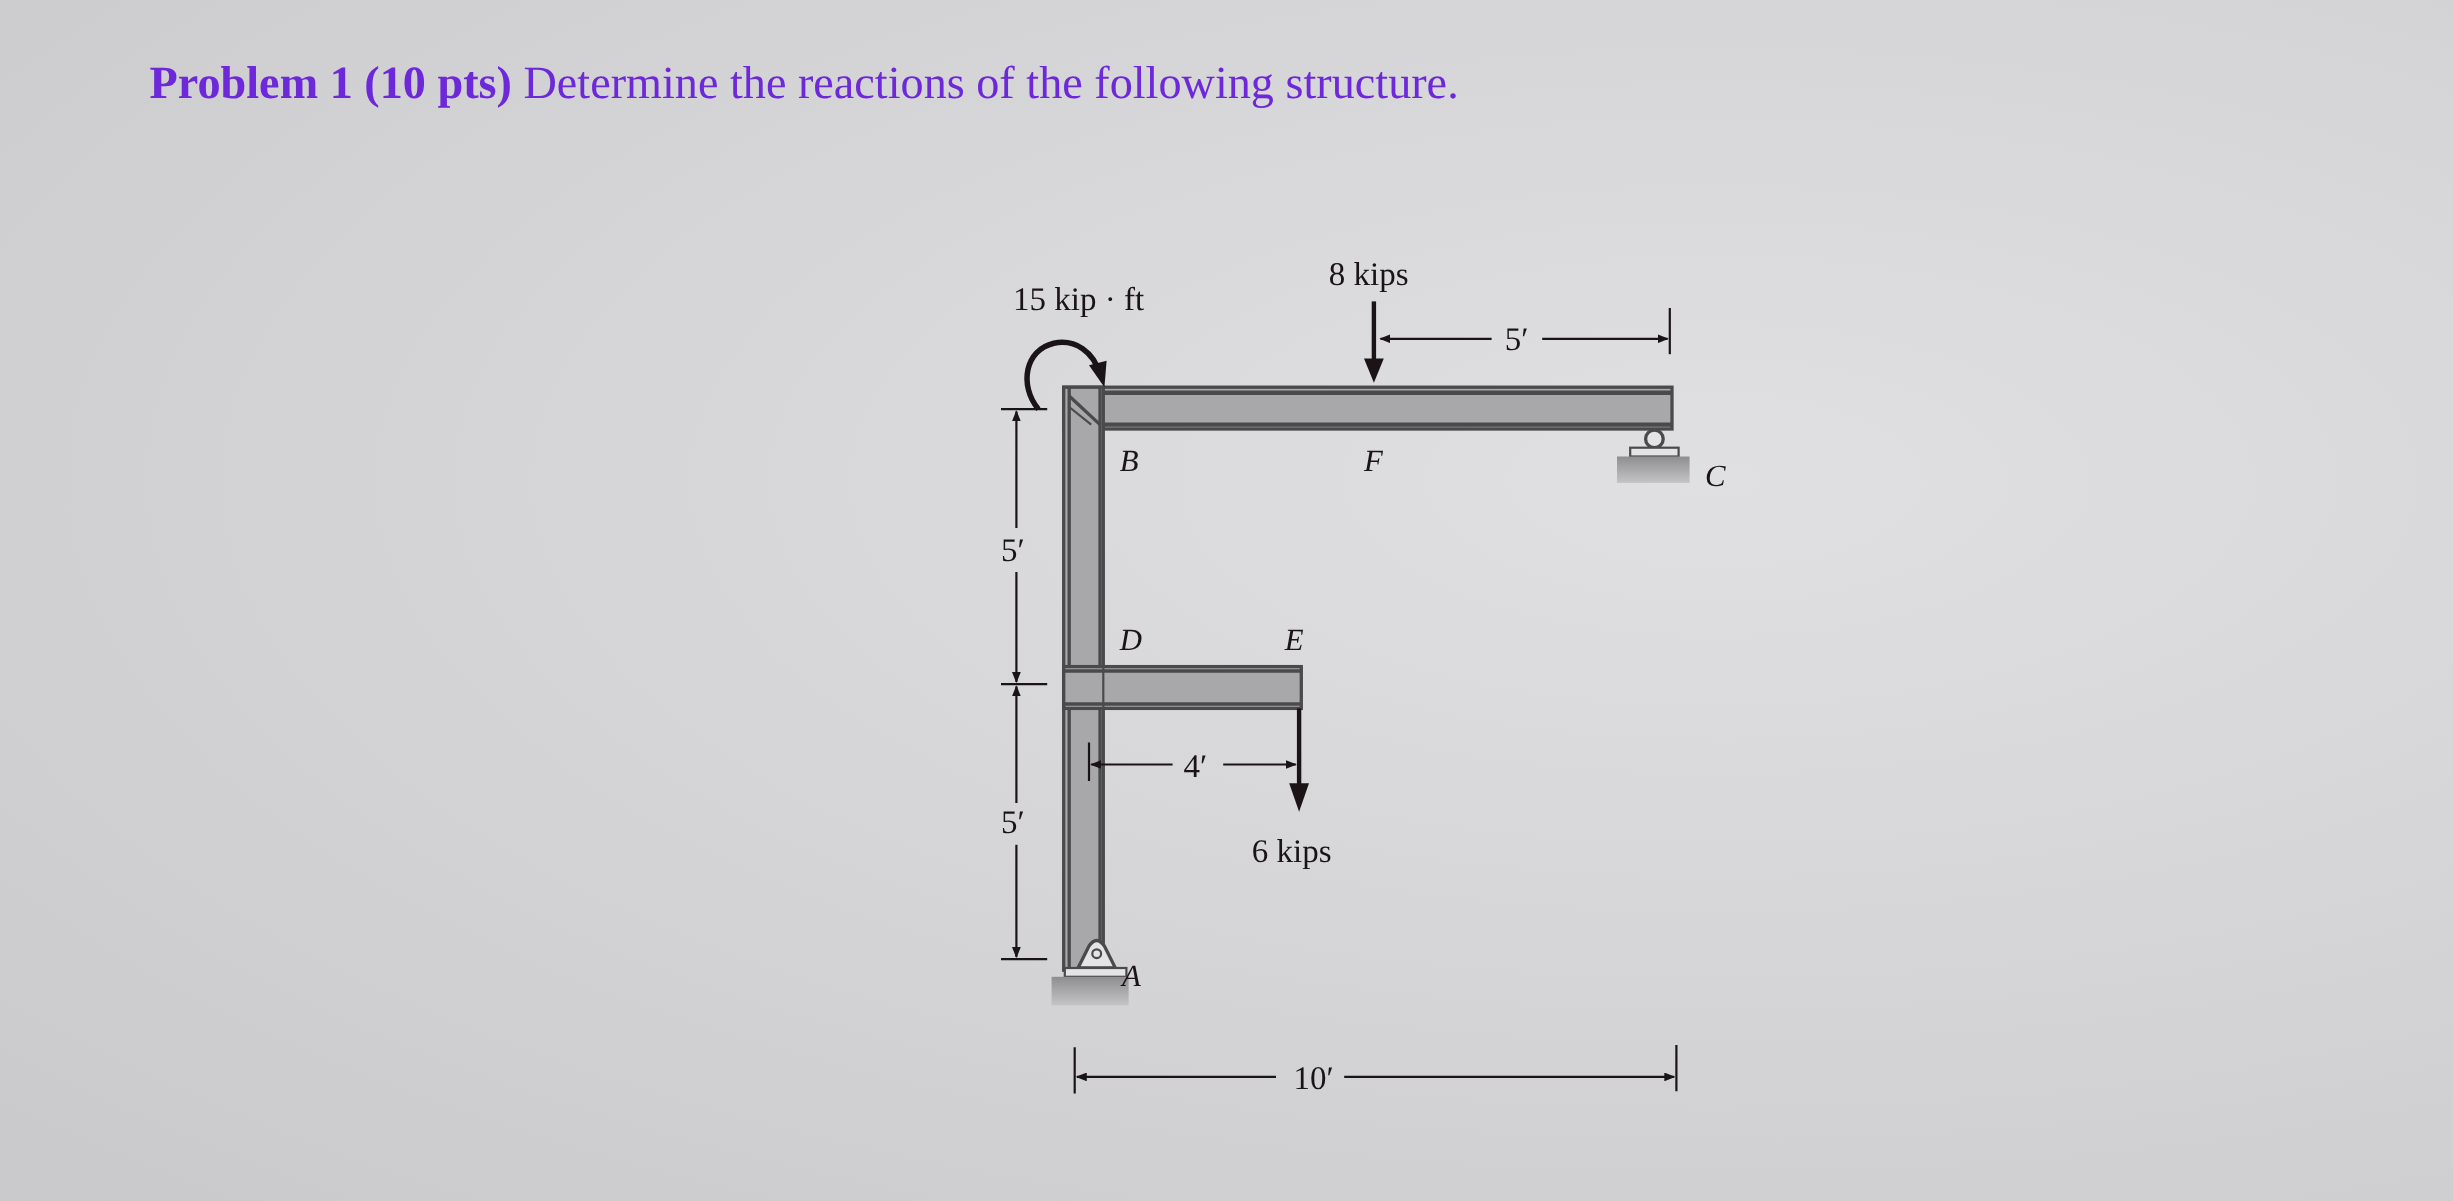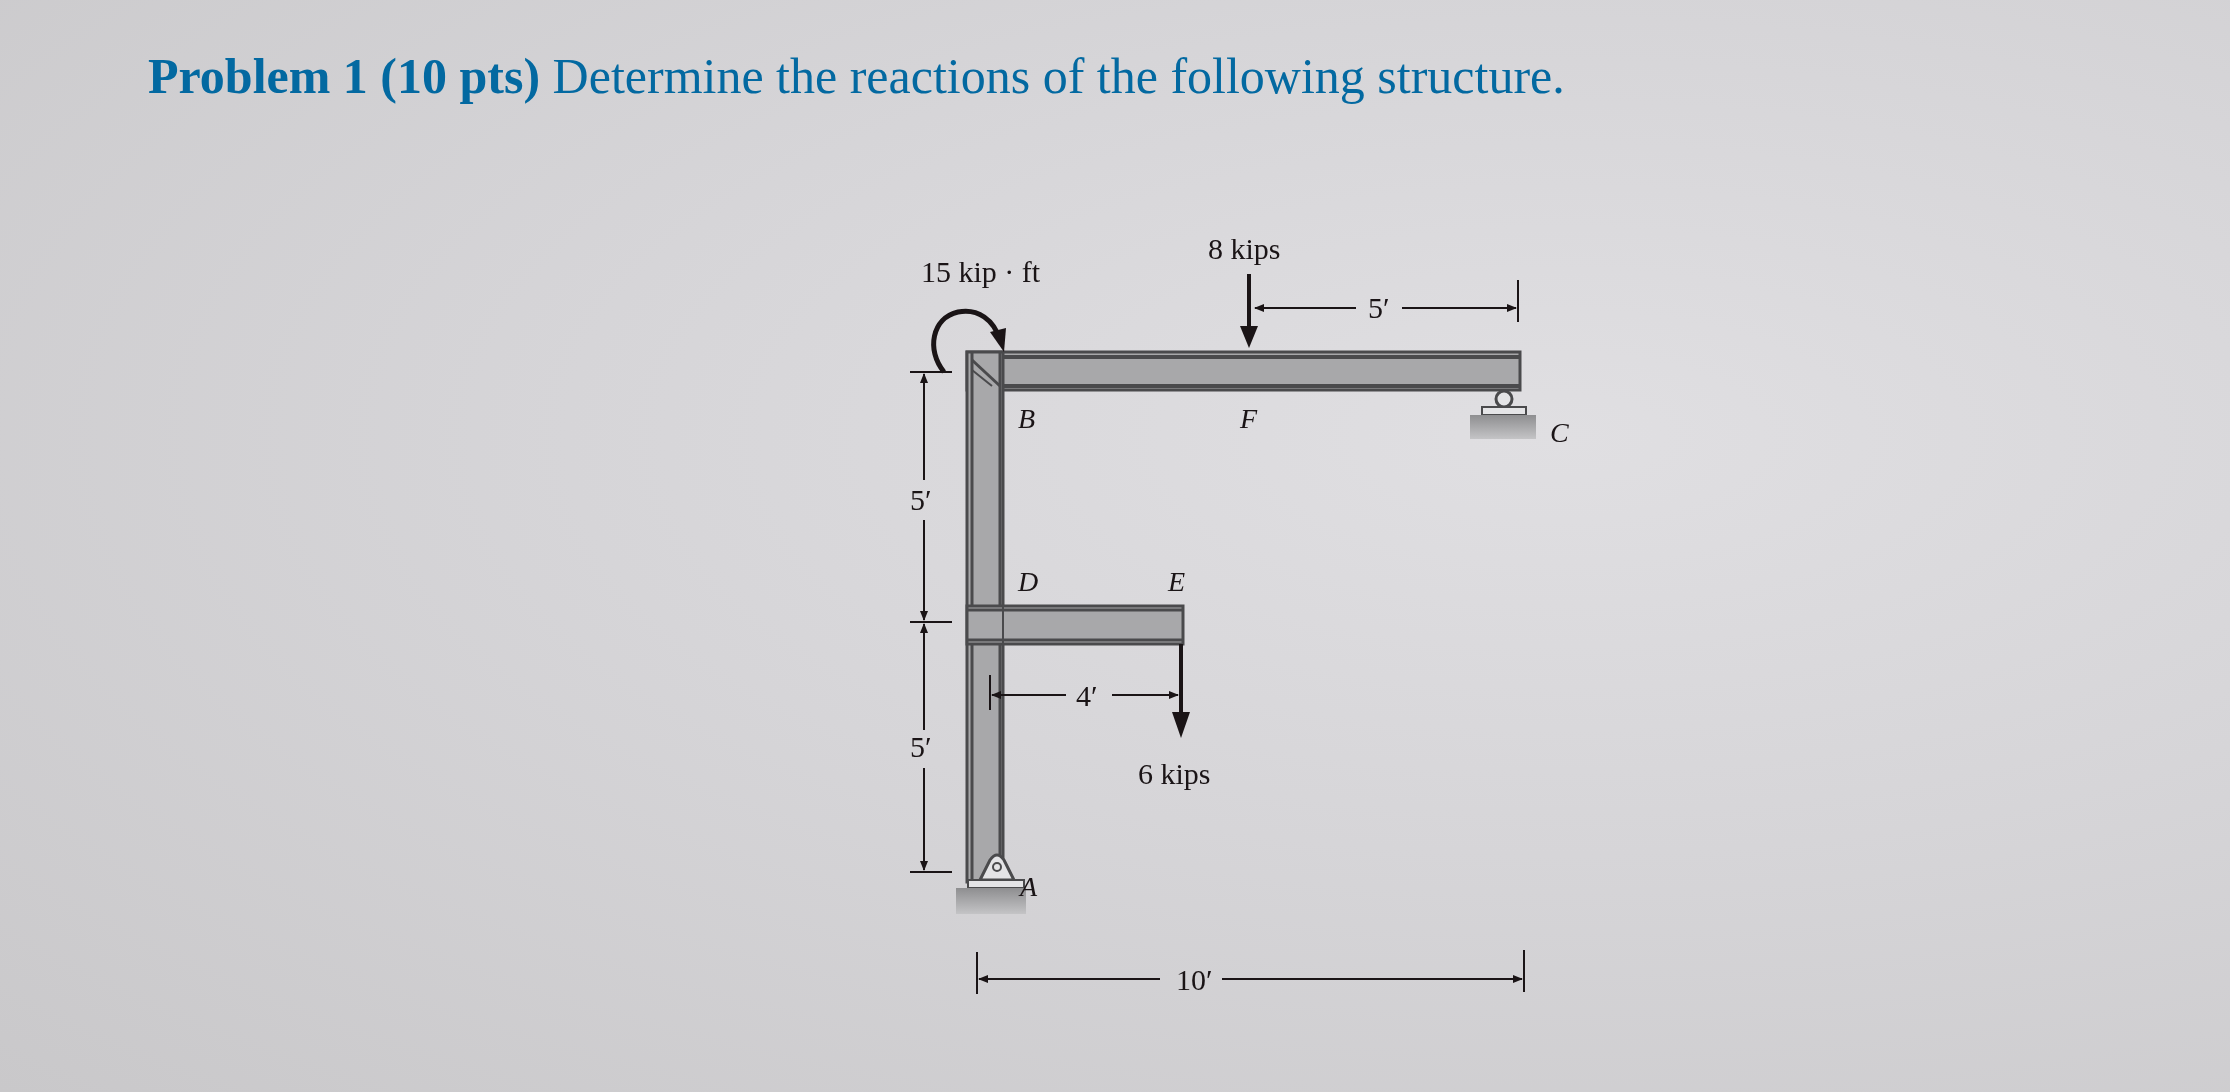--- a/index.html
+++ b/index.html
@@ -5,23 +5,23 @@
   html, body { margin: 0; padding: 0; }
   body {
     width: 2230px; height: 1092px; overflow: hidden;
     background: #d3d3d3;
     background-image: radial-gradient(ellipse at 70% 40%, #e0dfe2 0%, #d6d5d8 45%, #c9c8ca 100%);
     position: relative;
     font-family: "Liberation Serif", "DejaVu Serif", serif;
     color: #1a1416;
   }
   .title {
-    position: absolute; left: 148px; top: 46px;
-    font-size: 50px; line-height: 60px; white-space: nowrap;
-    color: #0369a1;
+    position: absolute; left: 136px; top: 46px;
+    font-size: 42px; line-height: 60px; white-space: nowrap;
+    color: #6d28d9;
   }
   .title b { font-weight: bold; }
   svg.diagram { position: absolute; left: 0; top: 0; }
   .lbl { font-family: "Liberation Serif", "DejaVu Serif", serif; fill: #1a1416; }
   .ital { font-style: italic; }
 </style>
 </head>
 <body>
 
 <div class="title">

